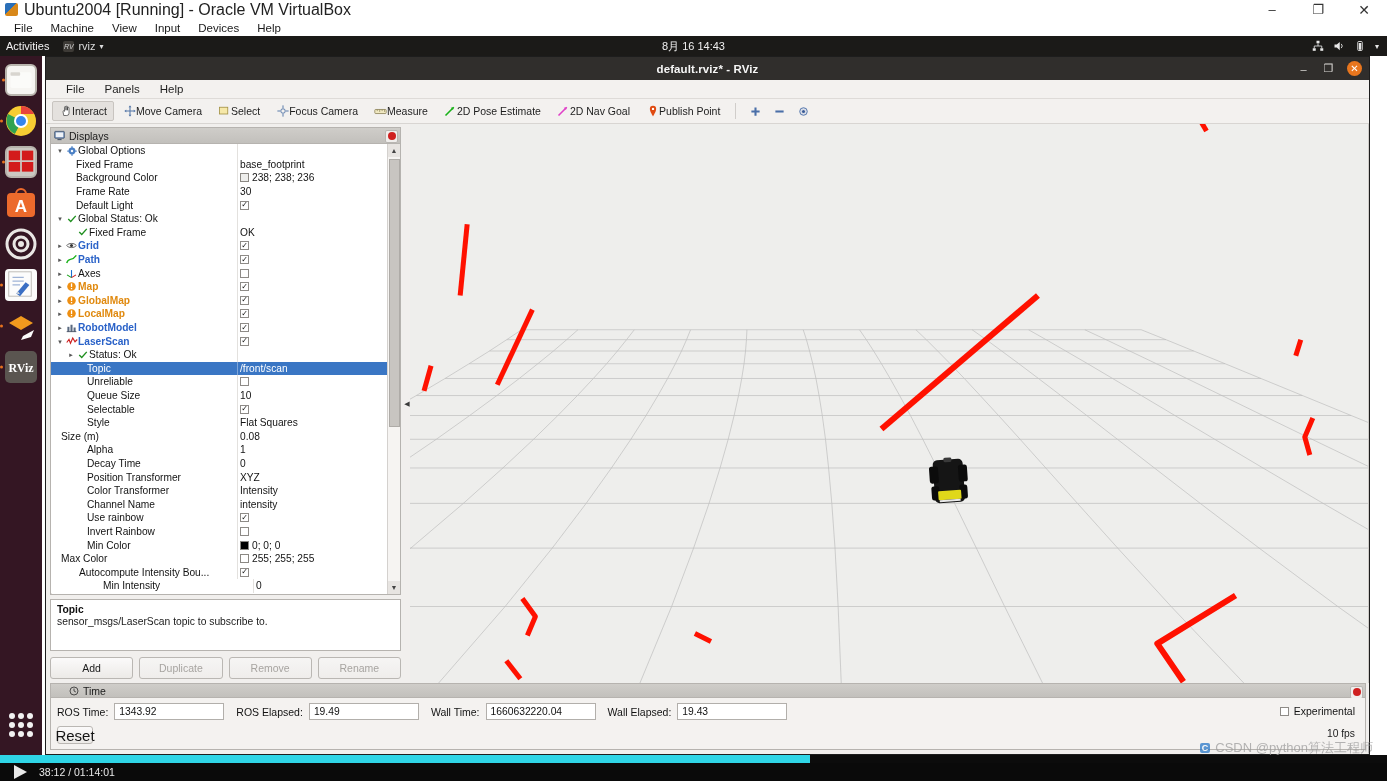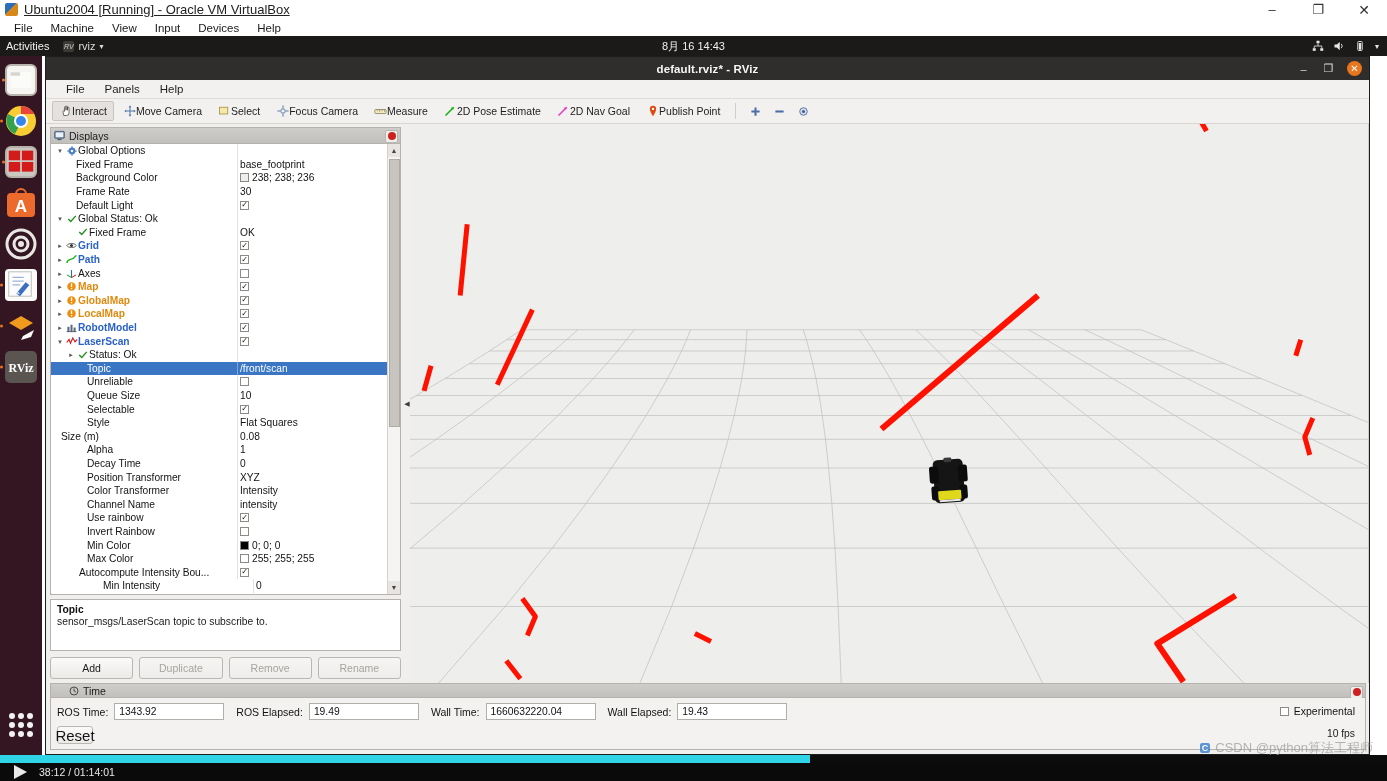--- a/index.html
+++ b/index.html
@@ -13,21 +13,21 @@
   
   .vbox-titlebar {
     position: absolute; left: 0; top: 0; width: 1387px; height: 19px;
     background: #ffffff; display: flex; align-items: center;
   }
   .vbox-icon {
     width: 13px; height: 13px; margin-left: 5px; margin-right: 6px;
     background: linear-gradient(135deg,#2a6fb8 0%,#2a6fb8 45%,#d8881a 46%,#d8881a 100%);
     border-radius: 2px; flex: none;
   }
-  .vbox-title { font-size: 13px; color: #222; white-space: nowrap; text-decoration: underline; }
+  .vbox-title { font-size: 16px; color: #222; white-space: nowrap; }
   .vbox-wincontrols { position: absolute; right: 0; top: 0; height: 19px; display: flex; }
   .vbox-wbtn {
     width: 46px; height: 19px; display: flex; align-items: center; justify-content: center;
     font-size: 13px; color: #333; line-height: 1;
   }
   .vbox-wbtn.close { font-size: 14px; }
 
   .vbox-menubar {
     position: absolute; left: 0; top: 19px; width: 1387px; height: 17px;
     background: #ffffff; display: flex; align-items: center; padding-left: 5px;
@@ -835,21 +835,21 @@
                 <div class="lbl" style="padding-left: 26px; display: flex; align-items: center;">
                   <span class="arrow"></span>
                   <span class="tname">Min Color</span>
                 </div>
                 <div class="val">
                   <span class="swatch" style="background: rgb(0, 0, 0);"></span>
                   <span class="vtext">0; 0; 0</span>
                 </div>
               </div>
               <div class="trow">
-                <div class="lbl" style="padding-left: 26px; display: flex; align-items: center;">
+                <div class="lbl" style="display: flex; align-items: center;">
                   <span class="arrow"></span>
                   <span class="tname">Max Color</span>
                 </div>
                 <div class="val">
                   <span class="swatch" style="background: rgb(255, 255, 255);"></span>
                   <span class="vtext">255; 255; 255</span>
                 </div>
               </div>
               <div class="trow">
                 <div class="lbl" style="padding-left: 18px; display: flex; align-items: center;">

